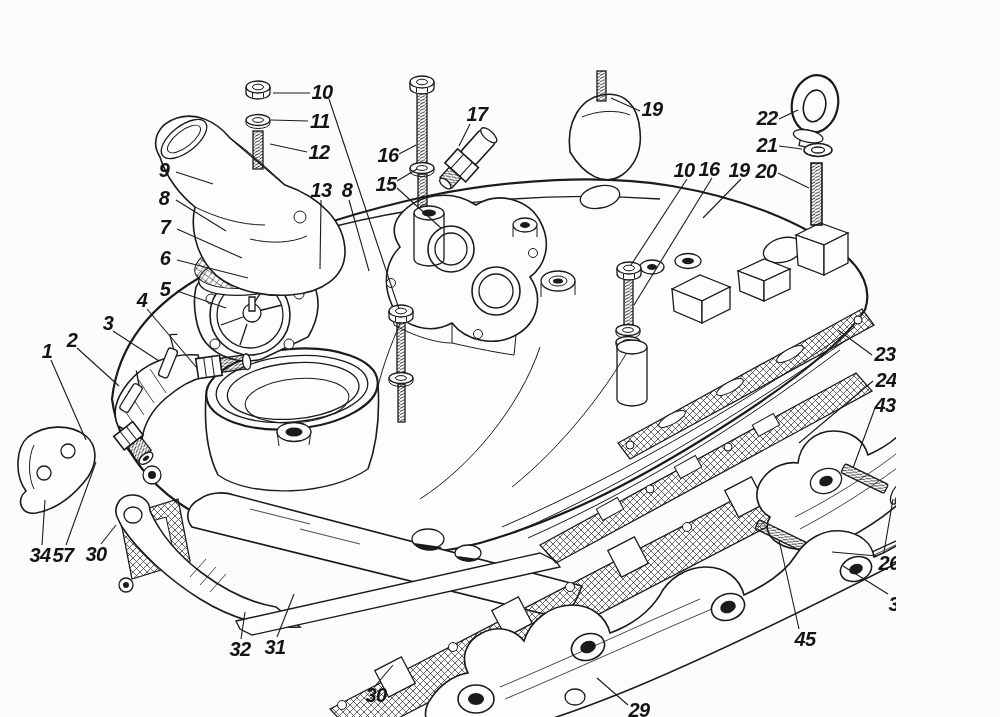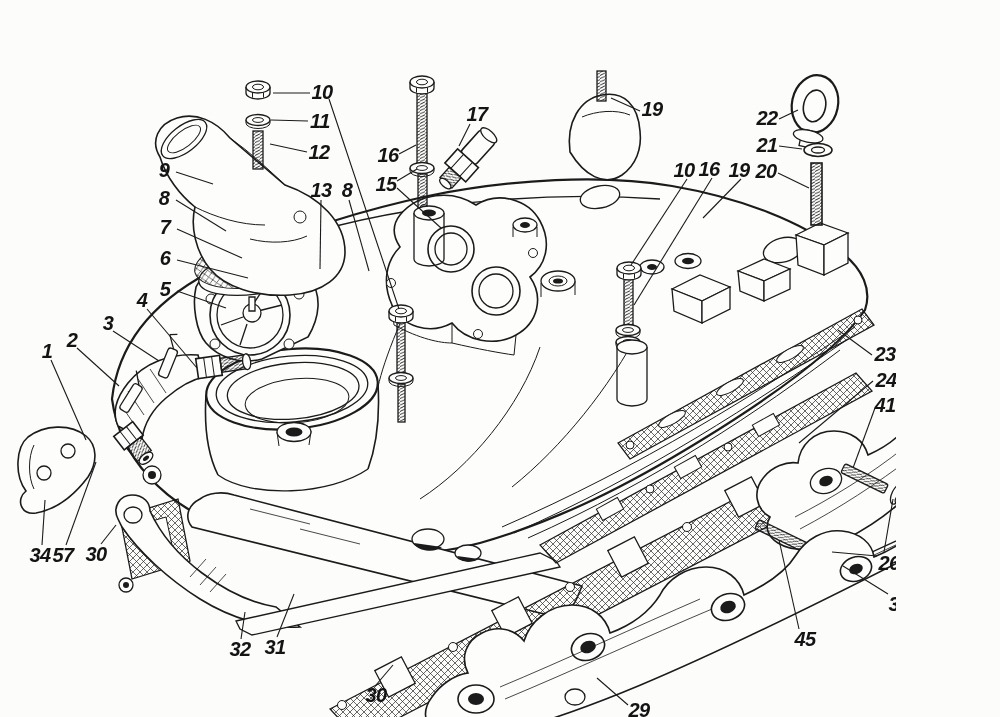--- a/index.html
+++ b/index.html
@@ -433,21 +433,21 @@
   <span class="co" style="left:72px;top:293px">2</span>
   <span class="co" style="left:47px;top:304px">1</span>
   <span class="co" style="left:767px;top:71px">22</span>
   <span class="co" style="left:767px;top:98px">21</span>
   <span class="co" style="left:766px;top:124px">20</span>
   <span class="co" style="left:684px;top:123px">10</span>
   <span class="co" style="left:709px;top:122px">16</span>
   <span class="co" style="left:739px;top:123px">19</span>
   <span class="co" style="left:885px;top:307px">23</span>
   <span class="co" style="left:886px;top:333px">24</span>
-  <span class="co" style="left:885px;top:358px">41</span>
+  <span class="co" style="left:885px;top:358px">43</span>
   <span class="co" style="left:889px;top:516px">26</span>
   <span class="co" style="left:899px;top:557px">30</span>
   <span class="co" style="left:805px;top:592px">45</span>
   <span class="co" style="left:639px;top:663px">29</span>
   <span class="co" style="left:376px;top:648px">30</span>
   <span class="co" style="left:275px;top:600px">31</span>
   <span class="co" style="left:240px;top:602px">32</span>
   <span class="co" style="left:96px;top:507px">30</span>
   <span class="co" style="left:63px;top:508px">57</span>
   <span class="co" style="left:40px;top:508px">34</span>

